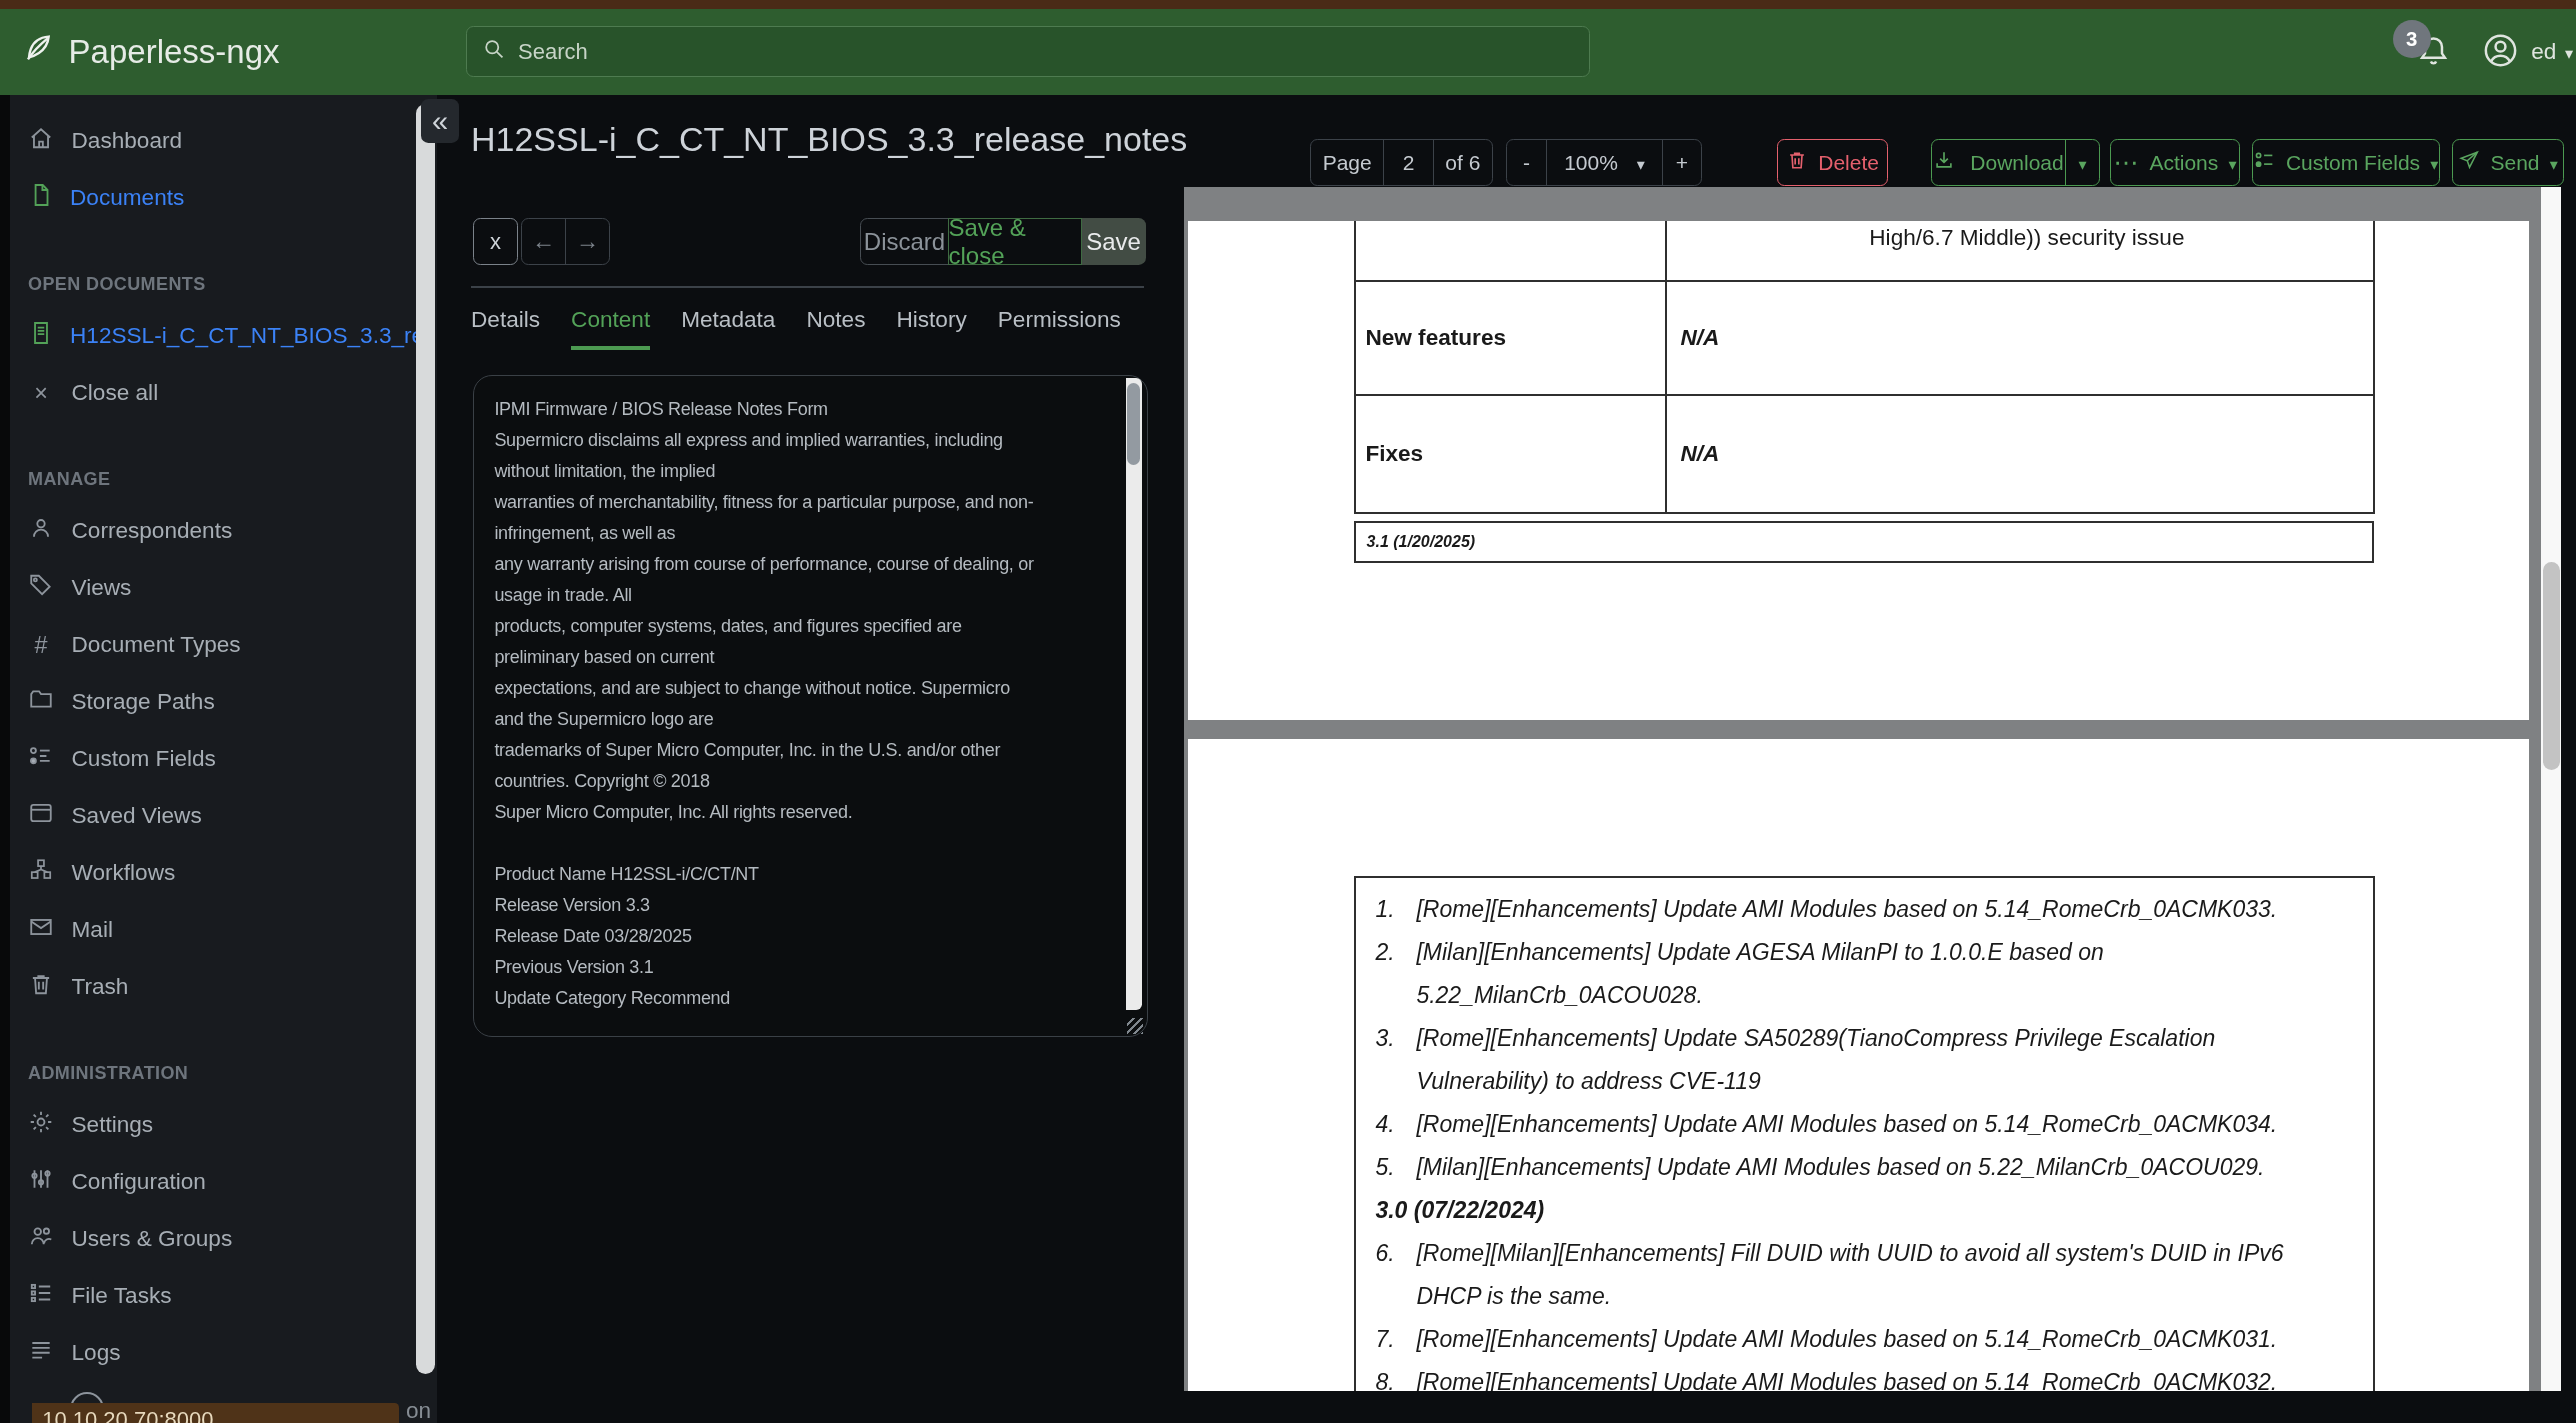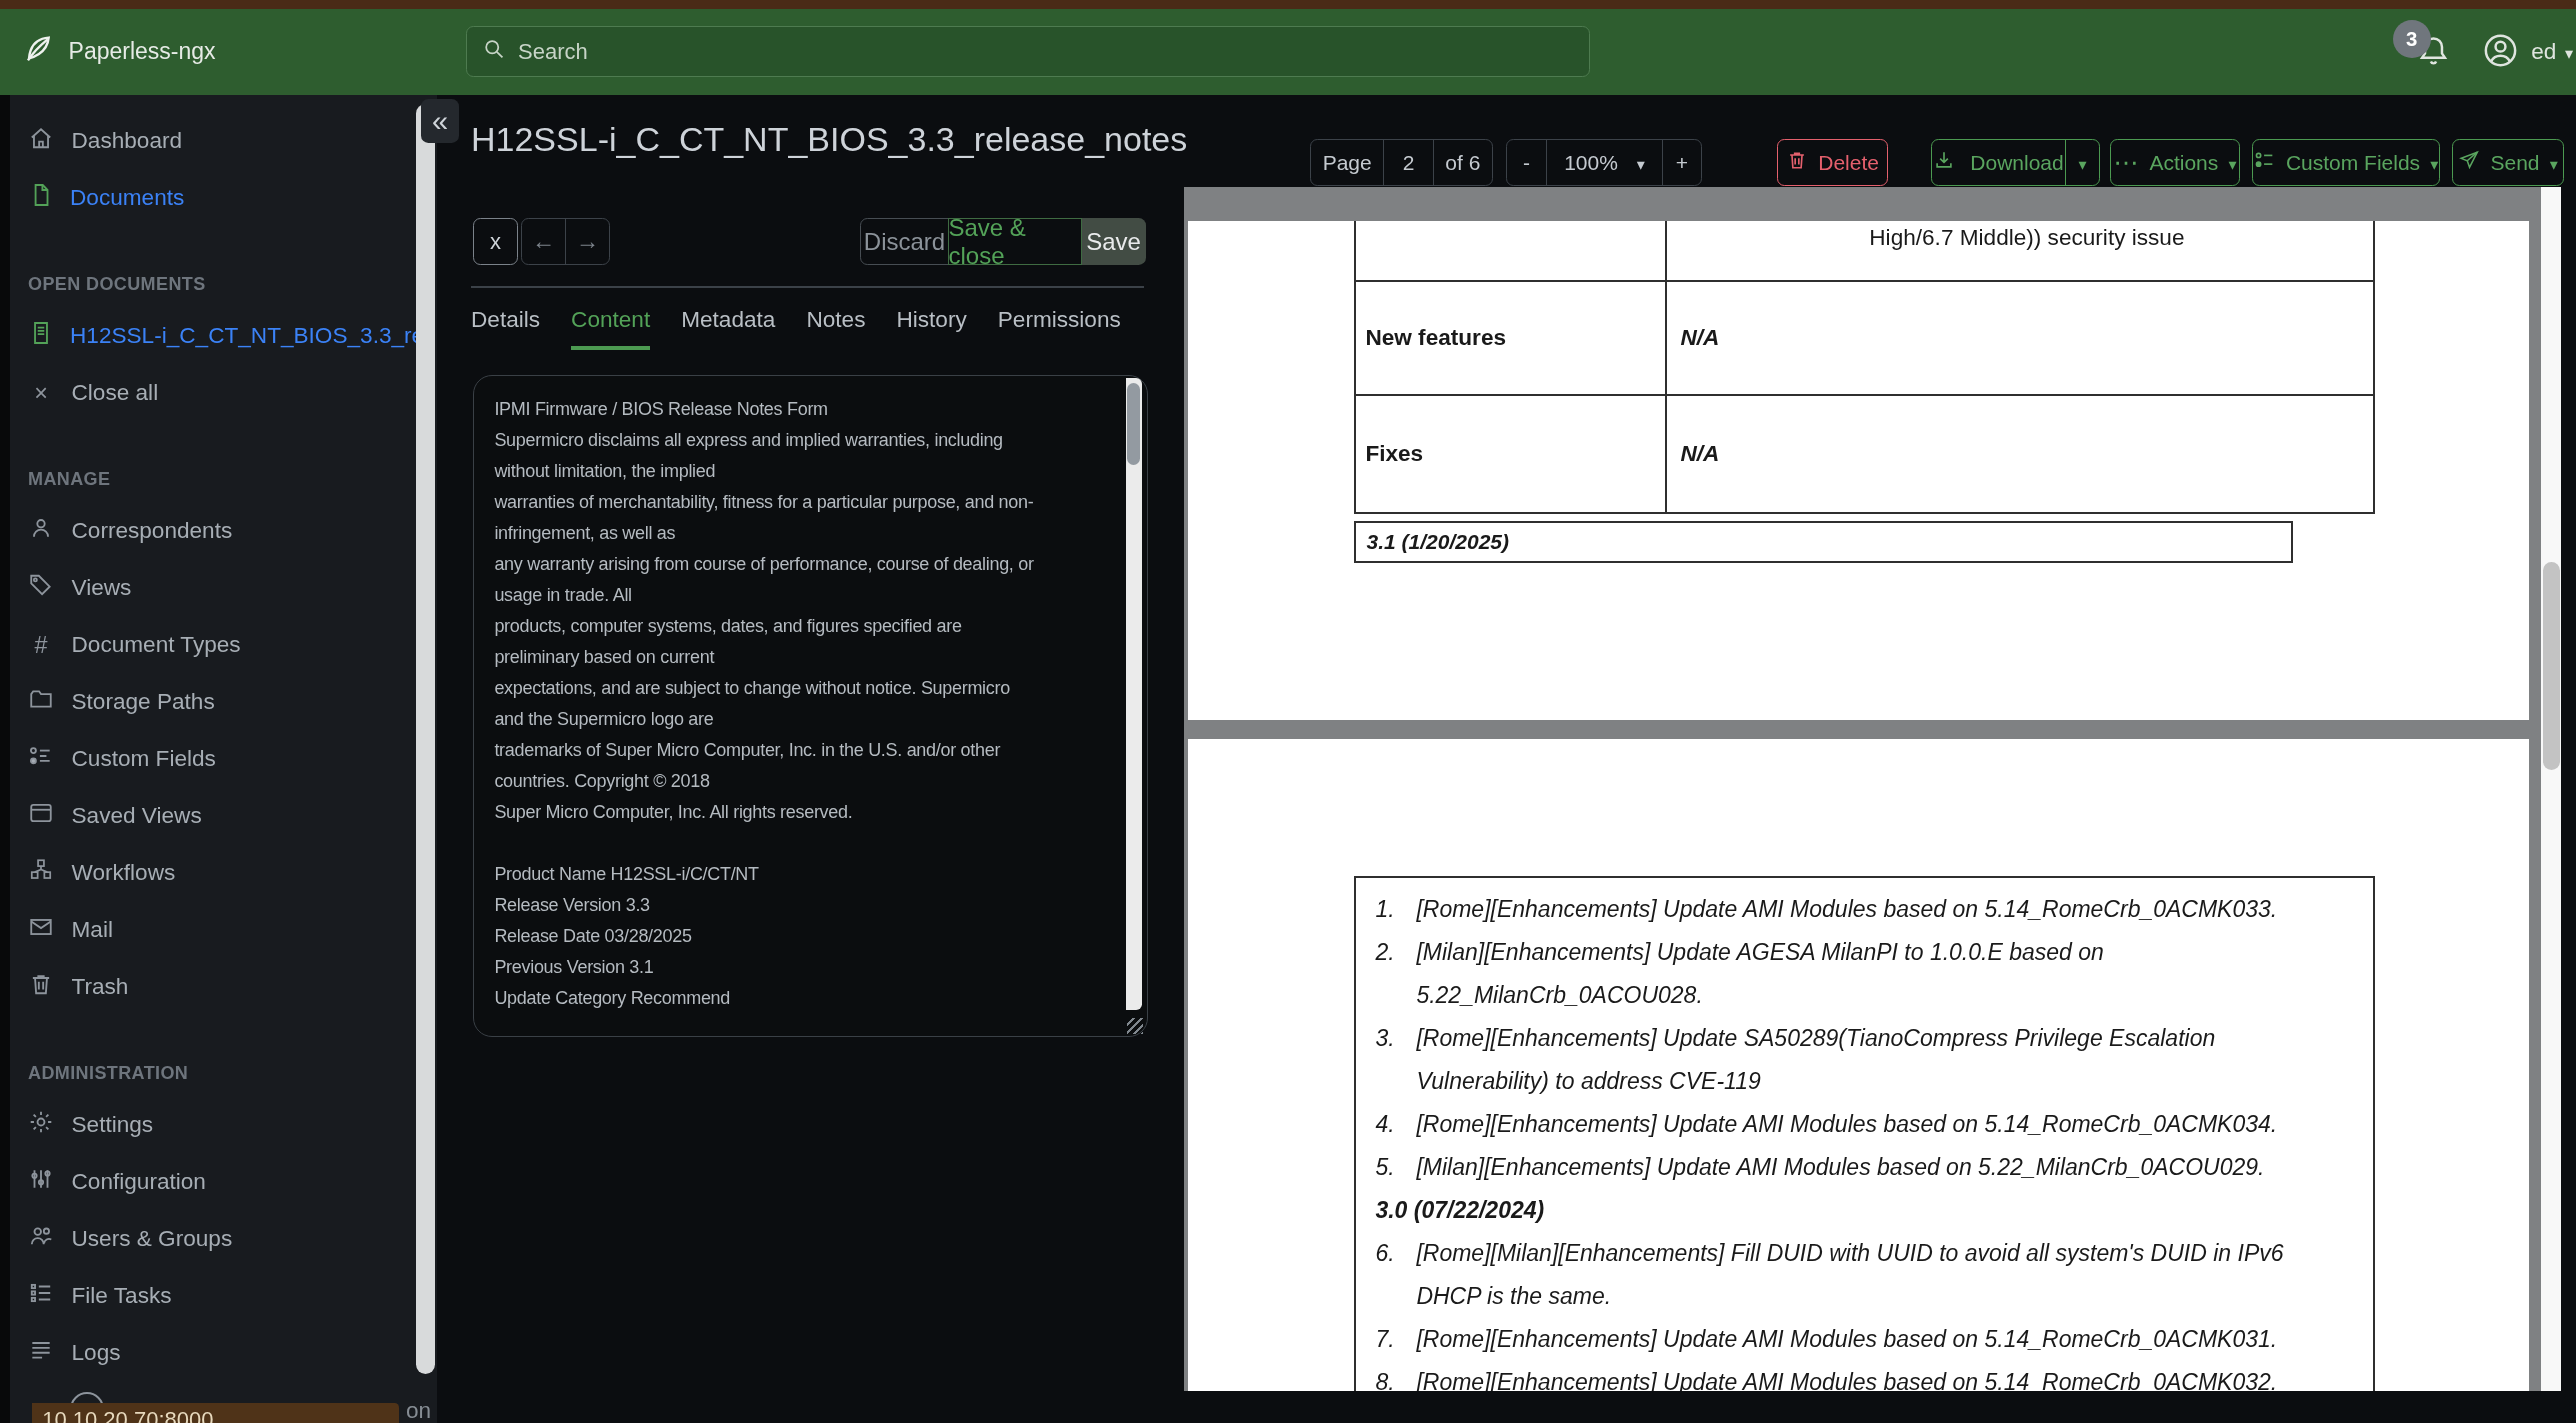--- a/index.html
+++ b/index.html
@@ -2,21 +2,21 @@
 <html style="font-size:11.7px"><head>
 <meta charset="utf-8">
 <style>
   * { box-sizing: border-box; margin: 0; padding: 0; }
   body { background:#000; font-family:"Liberation Sans", sans-serif; }
   .screen { position:relative; width:2576px; height:1424px; background:#000; overflow:hidden; }
 
   
   .topstripe { position:absolute; left:0; top:0; width:100%; height:8.8px; background:#4a2b17; }
   .appbar { position:absolute; left:0; top:8.8px; width:100%; height:86px; background:#2e5d2f; }
-  .brand { position:absolute; left:22px; top:0; height:86px; display:flex; align-items:center; gap:14.6px; color:#e6ebe6; font-size:23px; }
+  .brand { position:absolute; left:22px; top:0; height:86px; display:flex; align-items:center; gap:14.6px; color:#e6ebe6; font-size:33px; }
   .brand svg { width:32px; height:32px; stroke:#eef2ee; }
   .searchbox { position:absolute; left:466px; top:17.5px; width:1124px; height:51px; background:#28532a; border:1.5px solid #4e7b50; border-radius:7.3px; display:flex; align-items:center; padding:0 14.6px; gap:13px; color:#c7d4c7; font-size:22px; }
   .searchbox svg { width:23.4px; height:23.4px; stroke:#c7d4c7; }
   .hdr-right { position:absolute; right:2.9px; top:0; height:86px; display:flex; align-items:center; gap:11.7px; color:#dfe5df; }
   .bell-wrap { position:relative; width:37px; height:37px; margin-right:19px; }
   .bell-wrap svg { width:37px; height:37px; stroke:#dfe5df; }
   .badge { position:absolute; left:-22px; top:-13px; width:38px; height:38px; border-radius:50%; background:#70767d; color:#fff; font-size:20.4px; font-weight:700; display:flex; align-items:center; justify-content:center; }
   .avatar svg { width:37px; height:37px; stroke:#dfe5df; }
   .user-menu { display:flex; align-items:center; gap:8.8px; font-size:22.6px; }
   .caret { font-size:16px; transform:translateY(1.5px); }
@@ -89,21 +89,21 @@
   .v-thumb { position:absolute; left:1.5px; top:375px; width:17.5px; height:208px; background:#c3c3c3; border-radius:8.8px; }
 
   .pdf-table { position:absolute; left:166px; top:0; width:1021px; border-left:2.2px solid #2f2f2f; border-right:2.2px solid #2f2f2f; color:#1a1a1a; font-size:22.6px; }
   .pt-row { display:flex; border-bottom:2.2px solid #2f2f2f; }
   .pt-c1 { width:309px; display:flex; align-items:center; padding-left:9px; font-weight:700; }
   .pt-c2 { flex:1; border-left:2.2px solid #2f2f2f; display:flex; align-items:center; padding-left:13px; font-weight:700; font-style:italic; }
   .pt-r0 { height:61px; }
   .pt-r0 .pt-c2 { justify-content:center; align-items:flex-start; padding-top:4.4px; font-weight:400; font-style:normal; }
   .pt-r1 { height:114px; }
   .pt-r2 { height:118px; }
-  .pt-version { position:absolute; left:166px; top:300px; width:939px; height:42px; border:2.2px solid #2f2f2f; display:flex; align-items:center; padding-left:10.2px; color:#1a1a1a; font-size:21px; font-weight:700; font-style:italic; }
+  .pt-version { position:absolute; left:166px; top:300px; width:1020px; height:42px; border:2.2px solid #2f2f2f; display:flex; align-items:center; padding-left:10.2px; color:#1a1a1a; font-size:16px; font-weight:700; font-style:italic; }
 
   .pdf-listbox { position:absolute; left:166px; top:137px; width:1021px; height:515px; border:2.2px solid #2f2f2f; border-bottom:none; padding:10.2px 0 0 19px; color:#1a1a1a; font-size:23px; font-style:italic; overflow:hidden; }
   .pl-item { display:flex; line-height:43px; }
   .pl-num { width:41px; flex:none; }
   .pl-text { width:913px; white-space:pre-line; }
   .pl-head { font-weight:700; line-height:43px; }
 </style>
 </head>
 <body>
 

